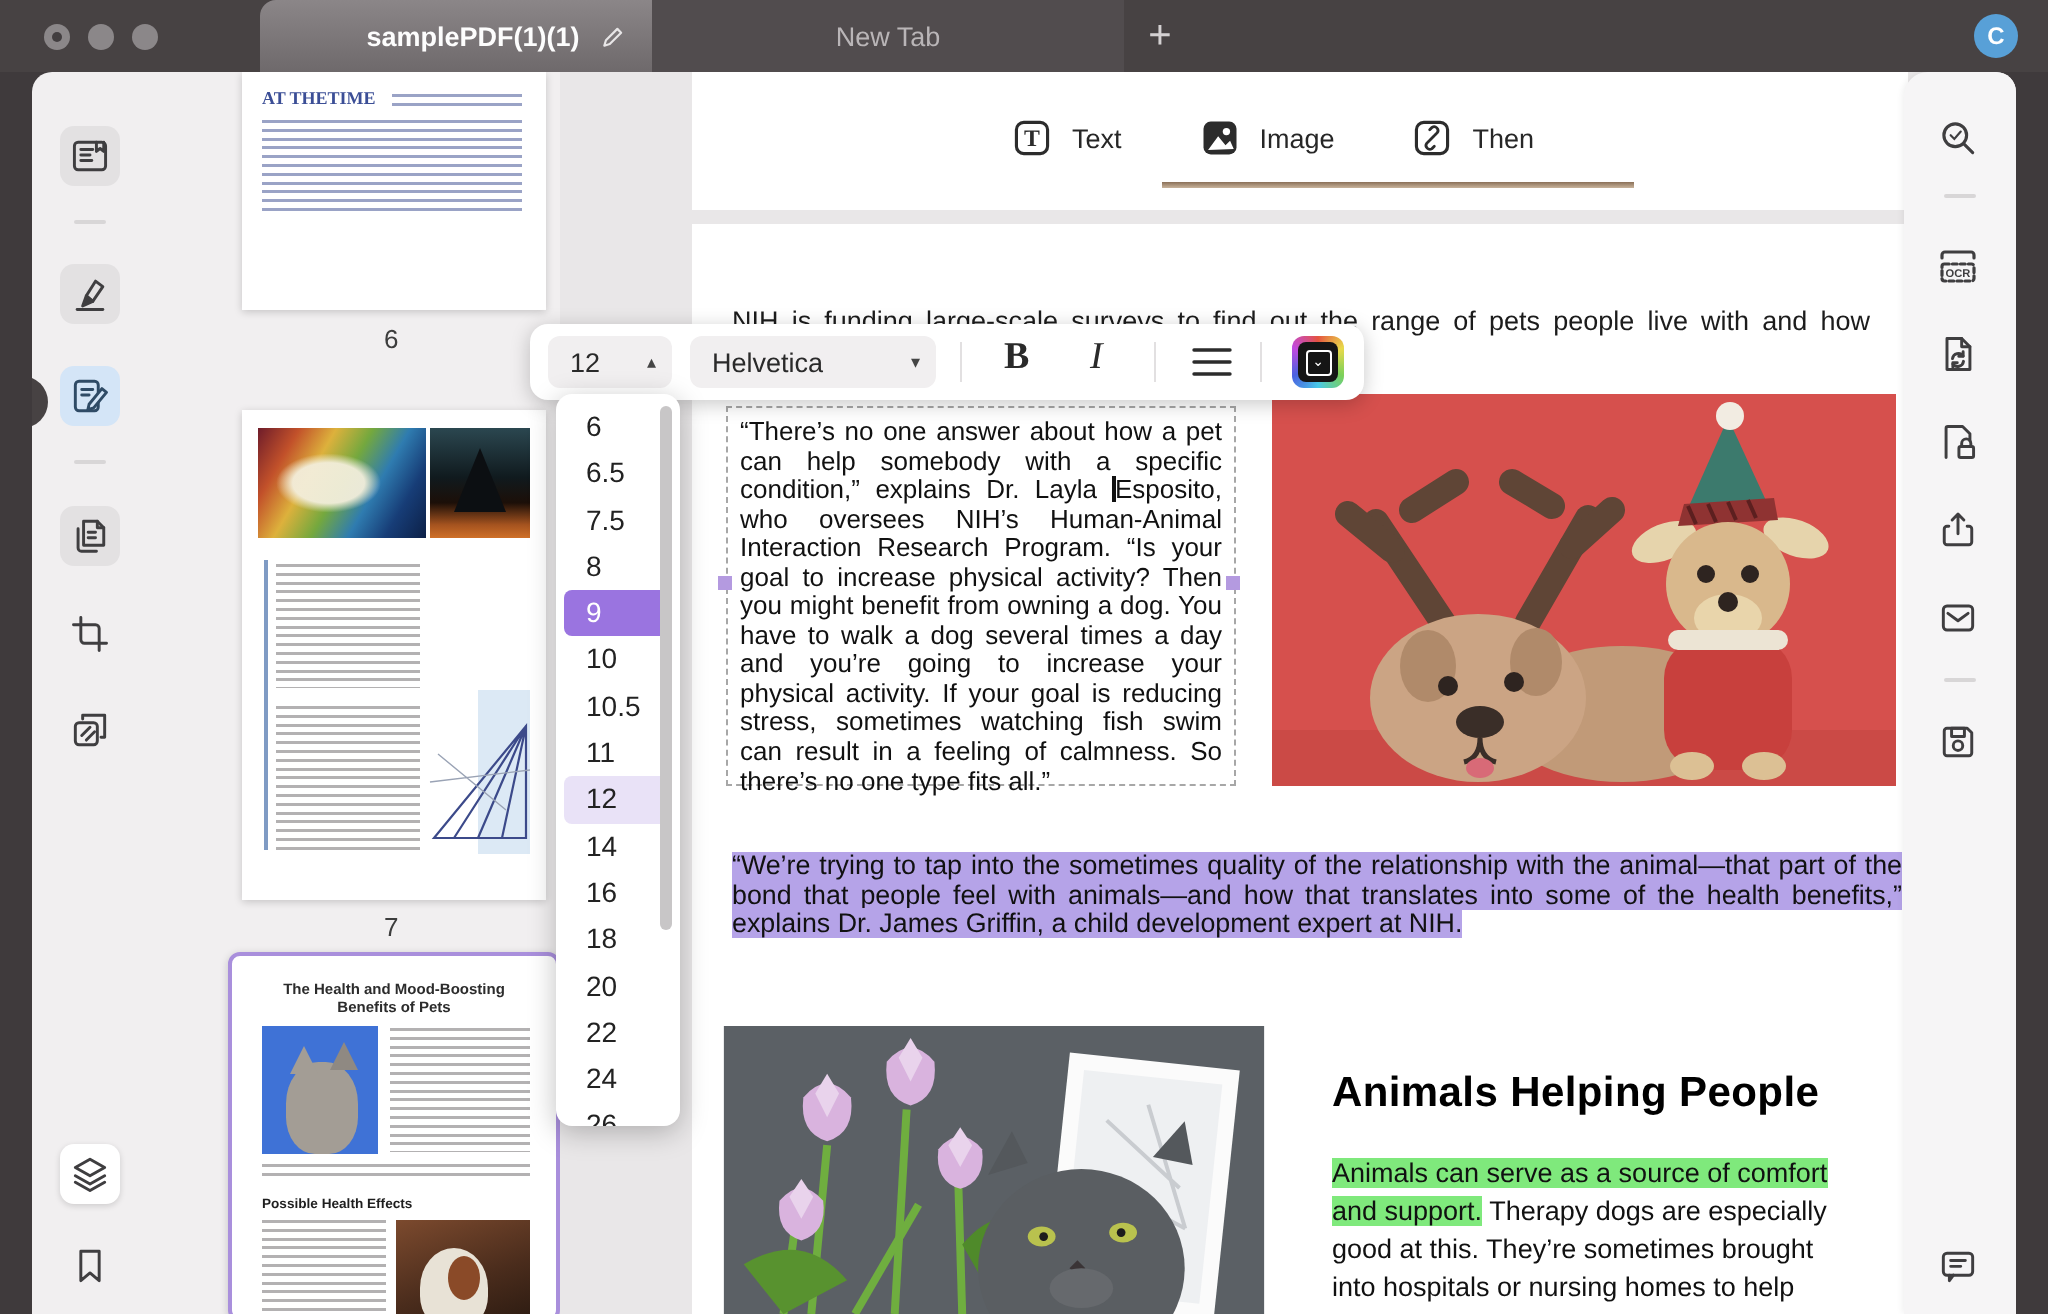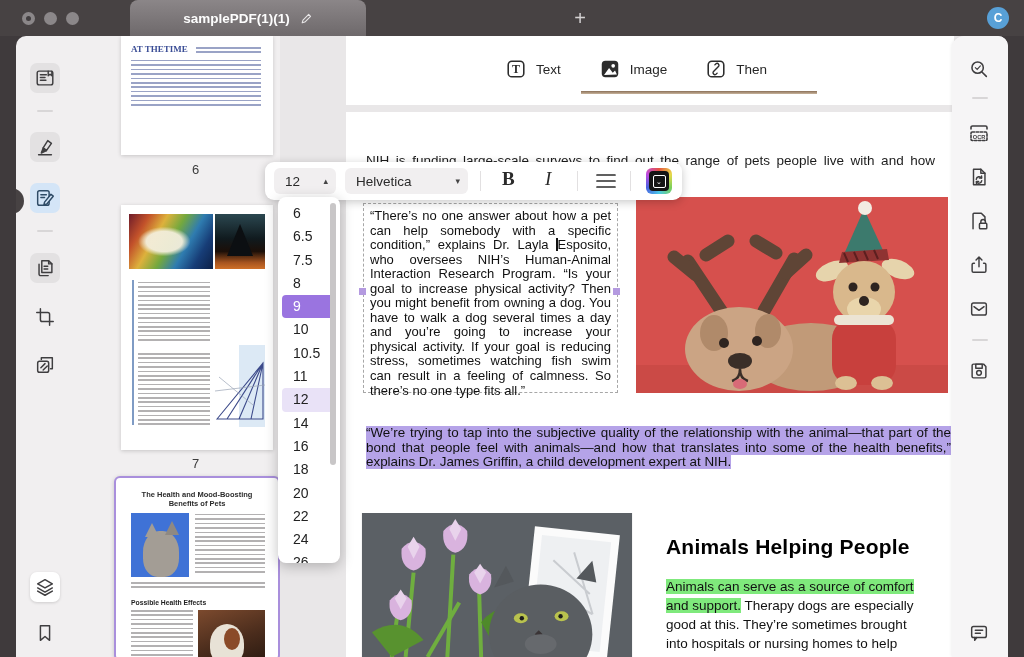--- a/index.html
+++ b/index.html
@@ -79,20 +79,23 @@
         <div class="pupil"></div>
       </div>
     <div class="abs tl-dot" style="left:44px"></div>
     <div class="abs tl-dot" style="left:66px"></div>
 
     <div class="abs tab-active">
       <span>samplePDF(1)(1)</span>
       <svg width="13" height="13" viewBox="0 0 24 24">
           <path d="M4 20l1.5-5L16 4.5 19.5 8 9 18.5z" fill="none" stroke="#e8e6e7" stroke-width="2" stroke-linejoin="round"></path>
         </svg>
+    </div>
+    <div class="abs tab-new">
+      <span>New Tab</span>
     </div>
     <div class="abs plus-btn">+</div>
     <div class="abs avatar">C</div>
   </div>
 
   <div class="abs window">
 
     <div class="abs" style="left:0;top:0;width:60px;height:621px;">
       <div class="abs rail-btn bg" style="left:14px;top:27px">
         <svg width="22" height="22" viewBox="0 0 24 24" fill="none" stroke="#3f3e40" stroke-width="1.6" stroke-linecap="round" stroke-linejoin="round">
@@ -245,21 +248,21 @@
             <circle cx="239" cy="90" r="4.5" fill="#2e2420"></circle>
           <ellipse cx="228" cy="112" rx="17" ry="12" fill="#e9d5ab"></ellipse>
           <circle cx="228" cy="104" r="5" fill="#2e2420"></circle>
           <rect x="196" y="122" width="64" height="66" rx="20" fill="#c8403d"></rect>
           <rect x="198" y="118" width="60" height="10" rx="5" fill="#ece4d4"></rect>
           <ellipse cx="210" cy="186" rx="11" ry="7" fill="#dcc094"></ellipse>
           <ellipse cx="246" cy="186" rx="11" ry="7" fill="#dcc094"></ellipse>
         </svg>
 
         <div class="abs" style="left:20px;top:314px;width:585px;">
-          <div class="pline j hpurple" style="width:585px;">“We’re trying to tap into the subjective quality of the relationship with the animal—that part of the</div>
+          <div class="pline j hpurple" style="width:585px;">“We’re trying to tap into the sometimes quality of the relationship with the animal—that part of the</div>
           <div class="pline j hpurple" style="width:585px;">bond that people feel with animals—and how that translates into some of the health benefits,”</div>
           <div class="pline"><span class="hpurple">explains Dr. James Griffin, a child development expert at NIH.</span></div>
         </div>
 
         <svg class="abs" style="left:15px;top:401px;" width="272" height="144" viewBox="0 0 272 145">
           <rect width="272" height="145" fill="#5b6065"></rect>
           <g transform="rotate(6 215 75)">
             <rect x="168" y="18" width="86" height="127" fill="#fbfbfb"></rect>
             <rect x="176" y="26" width="70" height="111" fill="#eef0f2"></rect>
             <path d="M190 50 l40 30 M210 40 l25 60 M185 80 l50 20" stroke="#c9ccd0" stroke-width="2" fill="none"></path>

